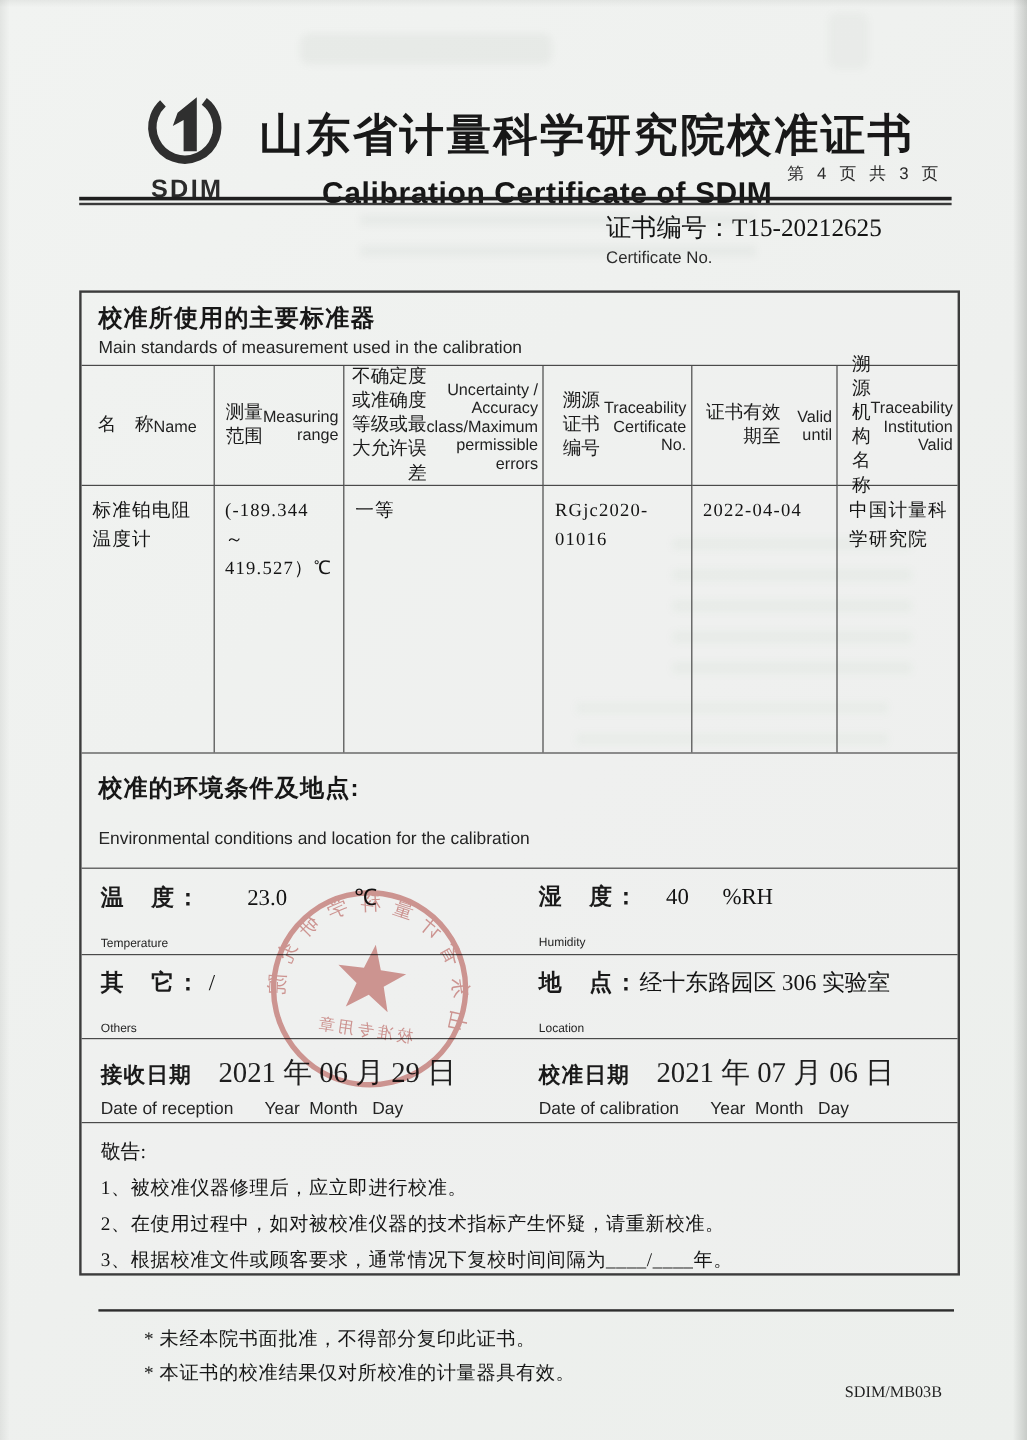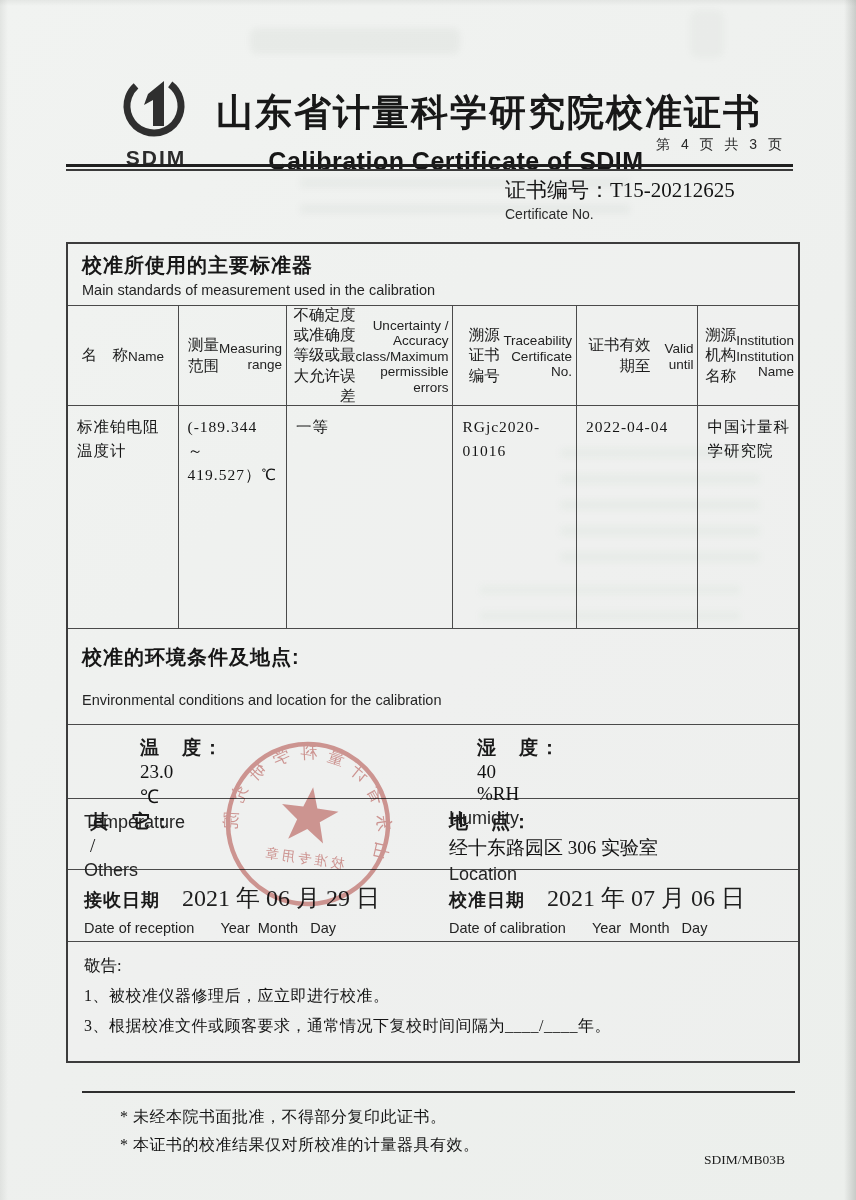--- a/index.html
+++ b/index.html
@@ -64,22 +64,22 @@
 
   .sec-env-title { height:96px; padding:15px 14px 16px 14px; }
   .sec-env-title .sec-en { margin-top:21px; }
 
   .cond-row { display:flex; }
   .cond-row .half { width:50%; padding:10px 10px 0 16px; }
   .row-temp { height:74px; }
   .row-others { height:71px; }
   .lab-cn { font-size:19px; font-weight:bold; letter-spacing:2px; color:#1a1a1a; white-space:pre; }
   .val { font-family:"Liberation Serif", serif; font-size:19px; color:#121212; }
-  .lab-en { font-size:18px; color:#242424; margin-top:3px; }
-  .cond-line { display:flex; align-items:baseline;flex-direction:column; }
+  .lab-en { font-size:10px; color:#242424; margin-top:20px; }
+  .cond-line { display:flex; align-items:baseline; }
 
   .row-dates { height:72px; display:flex; }
   .row-dates .half { width:50%; padding:12px 8px 0 16px; }
   .date-line { display:flex; align-items:baseline; }
   .date-lab { font-size:18px; font-weight:bold; letter-spacing:1px; color:#1a1a1a; }
   .date-val { font-family:"Liberation Serif", serif; font-size:24px; margin-left:22px; white-space:pre; }
   .date-en { font-size:14.5px; color:#242424; margin-top:6px; display:flex; }
   .date-units { white-space:pre; margin-left:26px; }
 
   .sec-notes { flex:1; padding:13px 16px 0 16px; font-family:"Liberation Serif", serif; }
@@ -157,21 +157,21 @@
       <div class="cell th">
         <div class="cn">溯源证书编号</div>
         <div class="en">Traceability Certificate No.</div>
       </div>
       <div class="cell th">
         <div class="cn">证书有效期至</div>
         <div class="en">Valid until</div>
       </div>
       <div class="cell th">
         <div class="cn">溯源机构名称</div>
-        <div class="en">Institution Institution Name</div>
+        <div class="en">Traceability Institution Valid</div>
       </div>
 
       <div class="cell td">标准铂电阻温度计</div>
       <div class="cell td">(-189.344 ～ 419.527）℃</div>
       <div class="cell td">一等</div>
       <div class="cell td">RGjc2020-01016</div>
       <div class="cell td">2022-04-04</div>
       <div class="cell td">中国计量科学研究院</div>
     </div>
 
@@ -235,20 +235,21 @@
         <div class="date-en">
           <span>Date of calibration</span>
           <span class="date-units">Year  Month   Day</span>
         </div>
       </div>
     </div>
 
     <div class="sec-notes">
       <div class="notes-title">敬告:</div>
       <div class="note-item">1、被校准仪器修理后，应立即进行校准。</div>
+      <div class="note-item">2、在使用过程中，如对被校准仪器的技术指标产生怀疑，请重新校准。</div>
       <div class="note-item">3、根据校准文件或顾客要求，通常情况下复校时间间隔为____/____年。</div>
     </div>
   </div>
 
   <div class="sep-line"></div>
   <div class="footnotes">
     <div>* 未经本院书面批准，不得部分复印此证书。</div>
     <div>* 本证书的校准结果仅对所校准的计量器具有效。</div>
   </div>
   <div class="doc-code">SDIM/MB03B</div>

